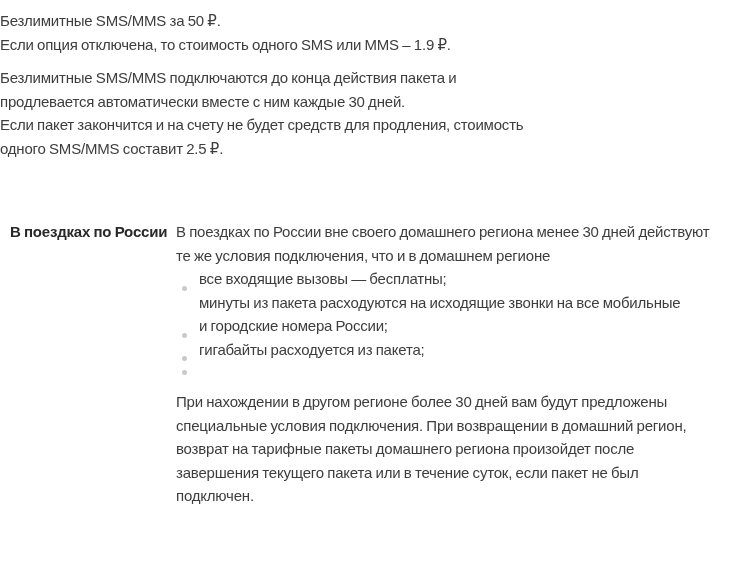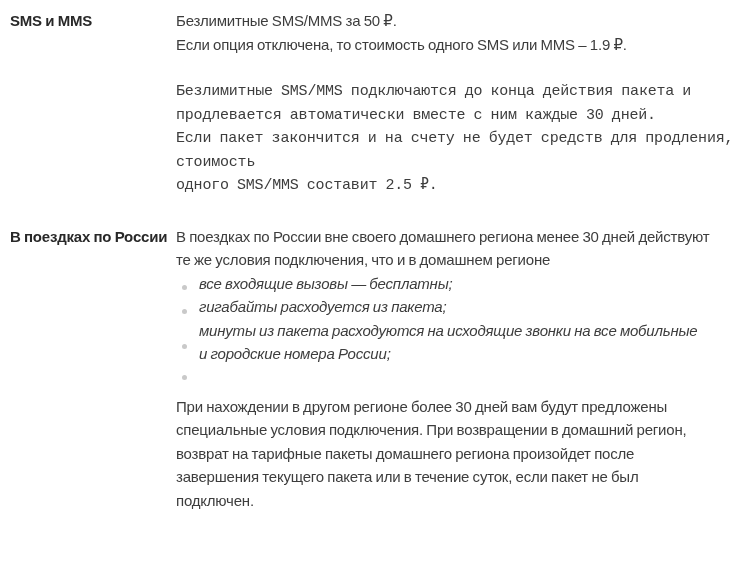--- a/index.html
+++ b/index.html
@@ -13,46 +13,45 @@
     width:741px;height:584px;overflow:hidden;
     background:var(--background,#fff);
     font-family:"Liberation Sans","DejaVu Sans",sans-serif;
     font-size:15px;line-height:23.5px;
     letter-spacing:-0.2px;word-spacing:-0.6px;
     color:var(--text,#3d3d3d);
     -webkit-font-smoothing:antialiased;
   }
   .page{padding-top:9px;}
   .section{display:flex;align-items:flex-start;}
-  .section.travel{margin-top:27px;}
+  .section.travel{margin-top:60px;}
   .label-col{
     width:176px;flex:none;box-sizing:border-box;
     padding-left:10px;
     font-weight:bold;color:var(--heading,#282828);
   }
   .content-col{flex:1;min-width:0;padding-right:0;}
   .para{margin:0;white-space:pre-line;}
-  .para + .para{margin-top:24px;font-family:Liberation Mono, monospace;}
+  .para + .para{margin-top:10px;}
   .bullets{list-style:none;margin:0;padding:0;}
-  .bullets li{display:flex;align-items:center;font-style:italic;}
+  .bullets li{display:flex;align-items:flex-end;}
   .dot{
     flex:none;width:5px;height:5px;border-radius:50%;
     background:var(--bullet,#c9c9c9);
     margin:9px 12px 0 6px;
   }
   .bullet-text{white-space:pre-line;min-width:0;}
   .outro{margin-top:15px;}
 </style>
 </head>
 <body>
 
 <div class="page">
 
   <section class="section">
-    <div class="label-col">SMS и MMS</div>
     <div class="content-col">
       <p class="para">Безлимитные SMS/MMS за 50 ₽.
 Если опция отключена, то стоимость одного SMS или MMS – 1.9 ₽.</p>
       <p class="para">Безлимитные SMS/MMS подключаются до конца действия пакета и
 продлевается автоматически вместе с ним каждые 30 дней.
 Если пакет закончится и на счету не будет средств для продления, стоимость
 одного SMS/MMS составит 2.5 ₽.</p>
     </div>
   </section>
 
@@ -61,26 +60,26 @@
     <div class="content-col">
       <p class="para">В поездках по России вне своего домашнего региона менее 30 дней действуют
 те же условия подключения, что и в домашнем регионе</p>
       <ul class="bullets">
         <li>
           <span class="dot"></span>
           <span class="bullet-text">все входящие вызовы — бесплатны;</span>
         </li>
         <li>
           <span class="dot"></span>
-          <span class="bullet-text">гигабайты расходуется из пакета;</span>
+          <span class="bullet-text">минуты из пакета расходуются на исходящие звонки на все мобильные
+и городские номера России;</span>
         </li>
         <li>
           <span class="dot"></span>
-          <span class="bullet-text">минуты из пакета расходуются на исходящие звонки на все мобильные
-и городские номера России;</span>
+          <span class="bullet-text">гигабайты расходуется из пакета;</span>
         </li>
         <li>
           <span class="dot"></span>
         </li>
       </ul>
       <p class="para outro">При нахождении в другом регионе более 30 дней вам будут предложены
 специальные условия подключения. При возвращении в домашний регион,
 возврат на тарифные пакеты домашнего региона произойдет после
 завершения текущего пакета или в течение суток, если пакет не был
 подключен.</p>

